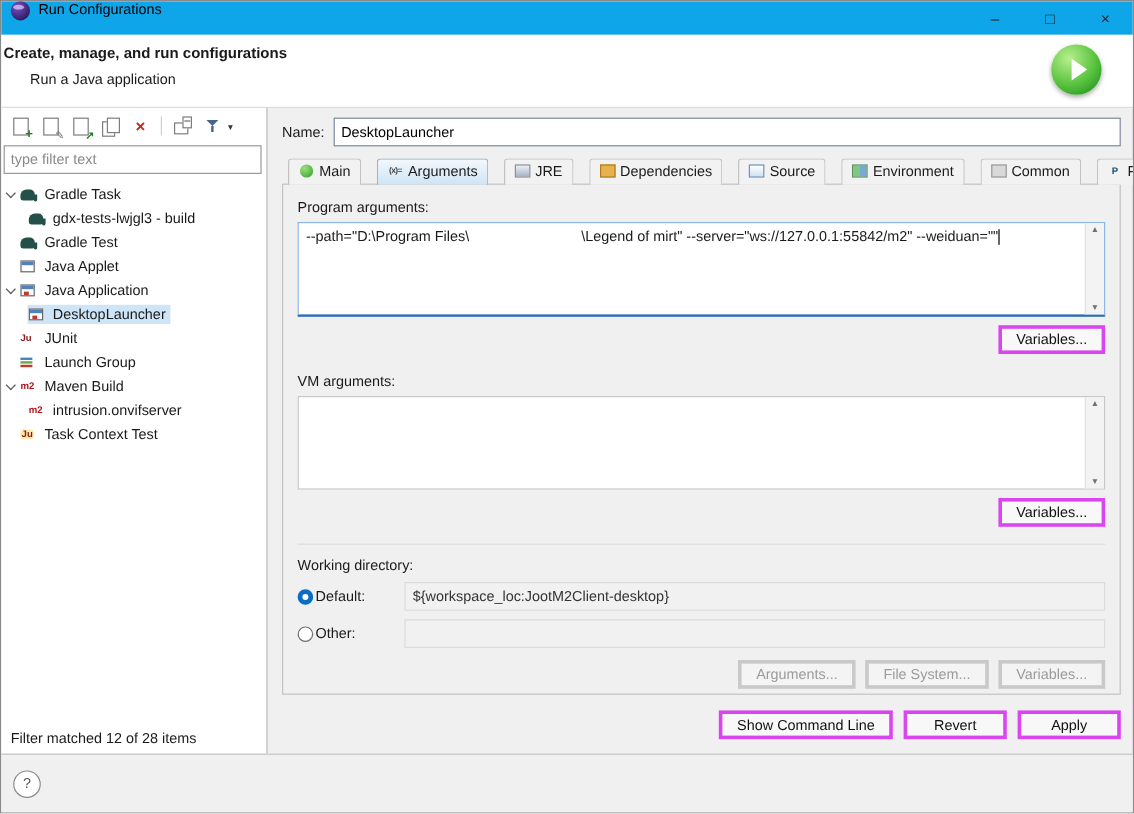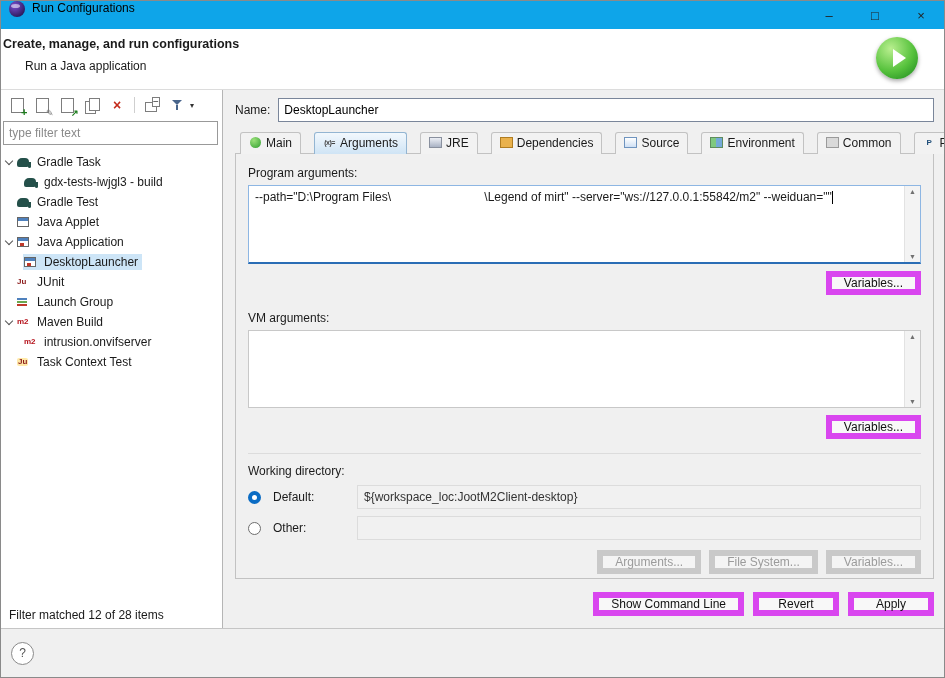--- a/index.html
+++ b/index.html
@@ -98,27 +98,27 @@
   .group-label{margin:2px 0 5px 0;flex:0 0 auto}
   .ta-wrap{display:flex;border:1px solid #c8c8c8;background:#fff;height:76px;flex:0 0 auto}
   .ta-wrap.focused{border:1px solid #8db6e3;border-bottom:2px solid #2a6db5}
   .ta-text{flex:1;padding:4px 6px;white-space:pre-wrap;overflow:hidden;word-break:break-all}
   .caret{display:inline-block;width:1px;height:13px;background:#000;vertical-align:text-bottom}
   .sb{width:15px;background:#f3f3f3;border-left:1px solid #e2e2e2;display:flex;flex-direction:column;justify-content:space-between;align-items:center;flex:0 0 auto}
   .sb span{font-size:7px;color:#707070;padding:2px 0}
   .var-row{display:flex;justify-content:flex-end;margin:7px 0 14px 0;flex:0 0 auto}
 
   
-  .btn{min-width:86px;height:24px;background:#f8f8f8;border:6px solid #d946ef;padding:2px 12px;font:inherit;color:#111;text-align:center;display:inline-flex;align-items:center;justify-content:center;box-sizing:border-box;cursor:default}
+  .btn{min-width:86px;height:24px;background:#f8f8f8;border:3px solid #d946ef;padding:2px 12px;font:inherit;color:#111;text-align:center;display:inline-flex;align-items:center;justify-content:center;box-sizing:border-box;cursor:default}
   .btn.disabled{color:#9b9b9b;border-color:#c9c9c9;background:#f4f4f4}
   .btn.default{border:2px solid #0f6cbd}
 
   
   .wd-group{border-top:1px solid #dcdcdc;padding-top:8px;flex:0 0 auto}
-  .wd-row{display:flex;align-items:center;margin:7px 0;gap:12px}
+  .wd-row{display:flex;align-items:center;margin:7px 0;gap:2px}
   .radio{width:13px;height:13px;border-radius:50%;border:1px solid #6e6e6e;background:#fff;box-sizing:border-box;flex:0 0 auto}
   .radio.checked{border:4px solid #0b6cc4}
   .wd-label{width:72px;flex:0 0 auto}
   .wd-field{flex:1;height:22px;background:#f1f1f1;border:1px solid #dcdcdc;display:flex;align-items:center;padding:0 6px;color:#333;overflow:hidden;white-space:nowrap}
   .wd-btn-row{display:flex;justify-content:flex-end;gap:8px;margin-top:10px}
 
   
   .action-row{display:flex;justify-content:flex-end;gap:9px;margin:13px 0 12px 0;flex:0 0 auto}
   .footer{height:48px;border-top:1px solid #c5c5c5;background:#f0f0f0;display:flex;align-items:center;padding:0 10px;flex:0 0 auto}
   .help-btn{width:21px;height:21px;border-radius:50%;border:1px solid #8a8a8a;color:#555;display:flex;align-items:center;justify-content:center;font-size:12px;background:#fff}

